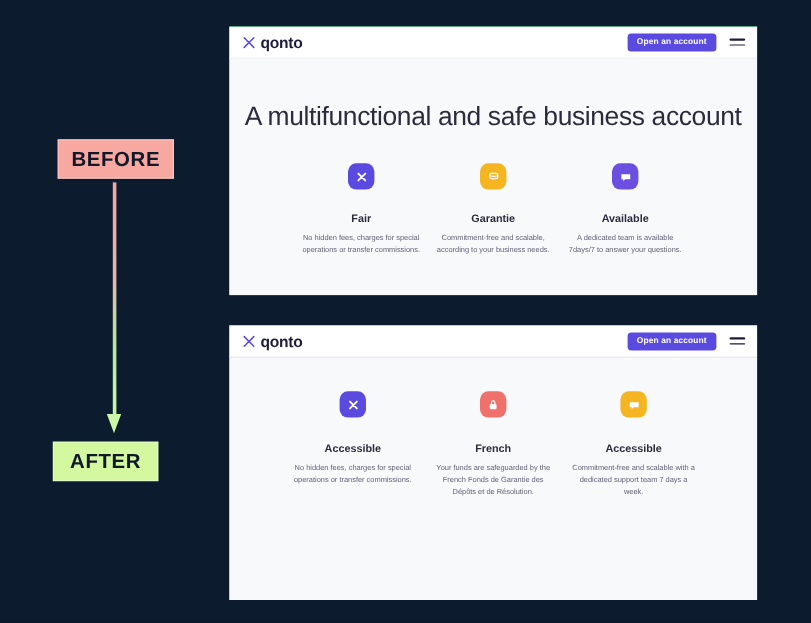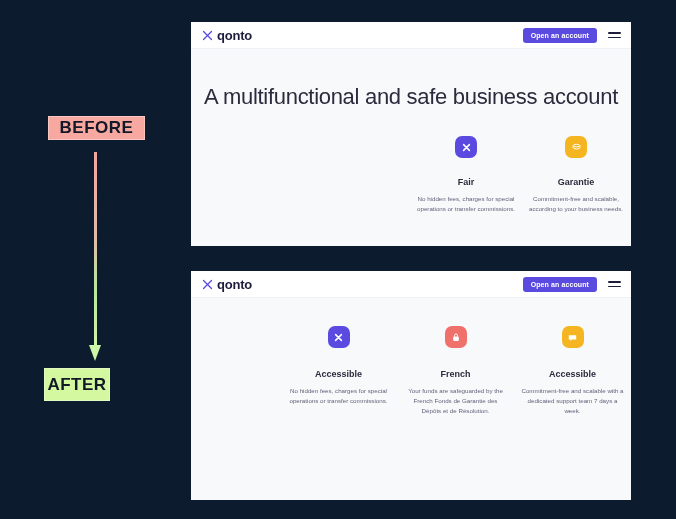--- a/index.html
+++ b/index.html
@@ -33,29 +33,29 @@
     border: 1px solid rgba(255,255,255,0.35);
     font-weight: bold;
     color: #111827;
     letter-spacing: 0.5px;
   }
 
   .badge-before {
     left: 48px;
     top: 116px;
     width: 97px;
-    height: 24px;
+    height: 33px;
     background: #f7a8a0;
     font-size: 17px;
   }
 
   .badge-after {
     left: 44px;
     top: 368px;
-    width: 66px;
+    width: 88px;
     height: 33px;
     background: #d3f89f;
     font-size: 17px;
   }
 
   .arrow-wrap {
     position: absolute;
     left: 88px;
     top: 152px;
     width: 16px;
@@ -159,21 +159,21 @@
     color: #2b2b3d;
     font-size: 22px;
     font-weight: normal;
     letter-spacing: -0.3px;
     margin-top: 34px;
   }
   .panel-after .headline { margin-top: 33px; }
 
   .features {
     display: flex;
-    justify-content: flex-end;
+    justify-content: center;
     margin-top: 26px;
     padding: 0 0;
   }
   .panel-after .features { margin-top: 27px; }
 
   .feature {
     text-align: center;
     padding: 0 6px;
   }
   .features-4 .feature { width: 110px; }
@@ -262,20 +262,29 @@
         <div class="feature-icon" style="background:#f5b521">
           <svg width="11" height="11" viewBox="0 0 11 11">
             <ellipse cx="5.5" cy="3.6" rx="3.3" ry="1.3" fill="none" stroke="#ffffff" stroke-width="1"></ellipse>
             <path d="M2.2 3.6 v2.1 a3.3 1.3 0 0 0 6.6 0 v-2.1" fill="none" stroke="#ffffff" stroke-width="1"></path>
           </svg>
         </div>
         <div class="feature-title">Garantie</div>
         <div class="feature-desc">Commitment-free and scalable, according to your business needs.</div>
       </div>
 
+      <div class="feature">
+        <div class="feature-icon" style="background:#6a4fe0">
+          <svg width="11" height="11" viewBox="0 0 11 11">
+            <path d="M1.8 3.2 h7.4 v4.2 h-4.3 L3.4 9.1 V7.4 H1.8 Z" fill="#ffffff"></path>
+          </svg>
+        </div>
+        <div class="feature-title">Available</div>
+        <div class="feature-desc">A dedicated team is available 7days/7 to answer your questions.</div>
+      </div>
 
     </div>
   </div>
 </div>
 
 <div class="panel panel-after">
 
   <div class="nav">
     <div class="logo">
       <span class="logo-mark">

